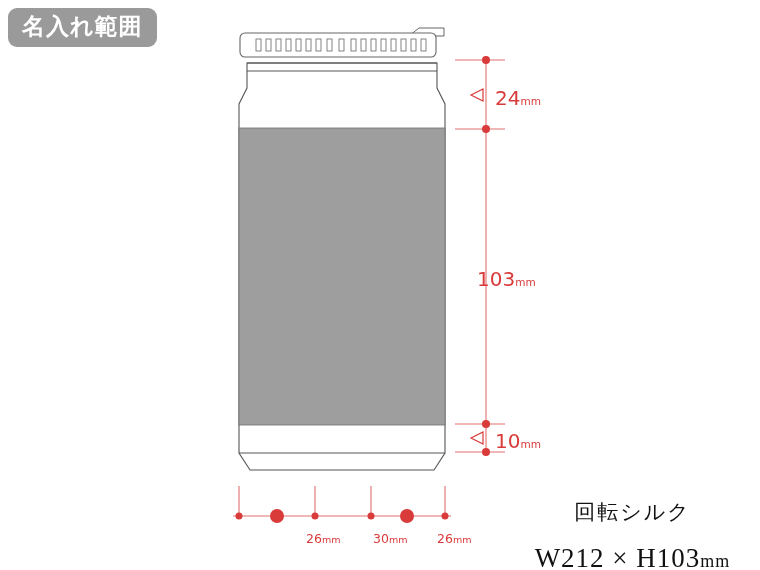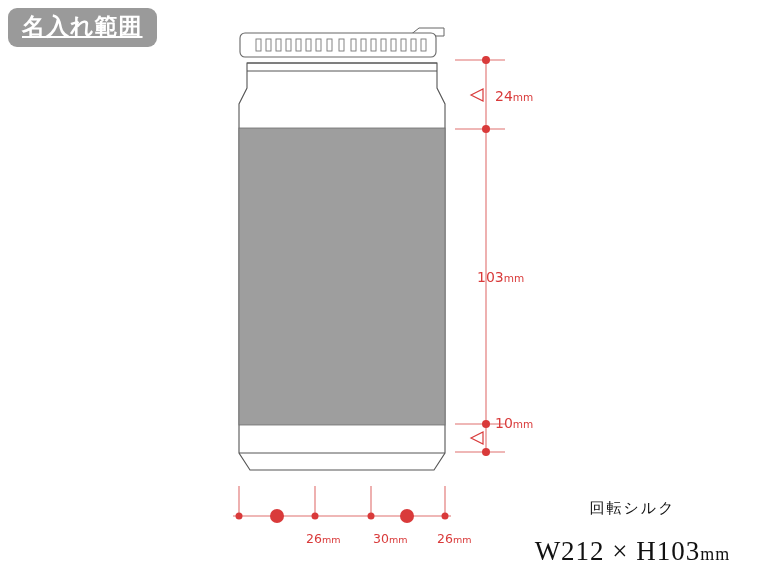--- a/index.html
+++ b/index.html
@@ -34,51 +34,50 @@
     background: #9a9a9a;
     color: #ffffff;
     border-radius: 9px;
     padding: 7px 14px 9px 14px;
     font-size: 23px;
     font-weight: bold;
     letter-spacing: 1px;
     line-height: 1;
     font-family: "DejaVu Sans", sans-serif;
     white-space: nowrap;
-    text-decoration: underline;
   }
 
   
   .dimtext {
     position: absolute;
     color: #d93a3a;
     font-family: "DejaVu Sans", sans-serif;
     white-space: nowrap;
     line-height: 1;
   }
   .dimtext .num {
-    font-size: 14px;
+    font-size: 20px;
   }
   .dimtext .unit {
     font-size: 10.5px;
   }
   .dimtext.small .num { font-size: 12.5px; margin-left: 48px; }
   .dimtext.small .unit { font-size: 9.5px; }
 
   
   .caption {
     position: absolute;
     color: #111111;
     text-align: center;
     line-height: 1.18;
     white-space: nowrap;
   }
   .caption .line1 {
     font-family: "DejaVu Sans", sans-serif;
-    font-size: 15px;
+    font-size: 21px;
     letter-spacing: 2px;
     display: block;
   }
   .caption .line2 {
     font-family: "Liberation Serif", serif;
     font-size: 27px;
     letter-spacing: 1px;
     display: block;
     margin-top: 18px;
   }
@@ -184,21 +183,21 @@
   <div class="badge">名入れ範囲</div>
 
   <div class="dimtext" style="left:495px; top:88px;">
     <span class="num">24</span><span class="unit">mm</span>
   </div>
 
   <div class="dimtext" style="left:477px; top:269px;">
     <span class="num">103</span><span class="unit">mm</span>
   </div>
 
-  <div class="dimtext" style="left:495px; top:415px;">
+  <div class="dimtext" style="left:495px; top:431px;">
     <span class="num">10</span><span class="unit">mm</span>
   </div>
 
   <div class="dimtext small" style="left:258px; top:530px;">
     <span class="num">26</span><span class="unit">mm</span>
   </div>
 
   <div class="dimtext small" style="left:325px; top:530px;">
     <span class="num">30</span><span class="unit">mm</span>
   </div>

